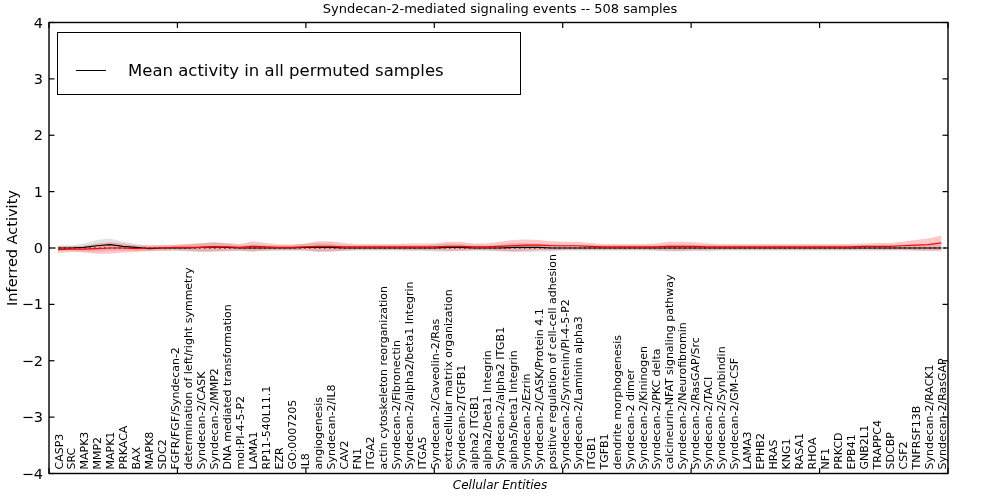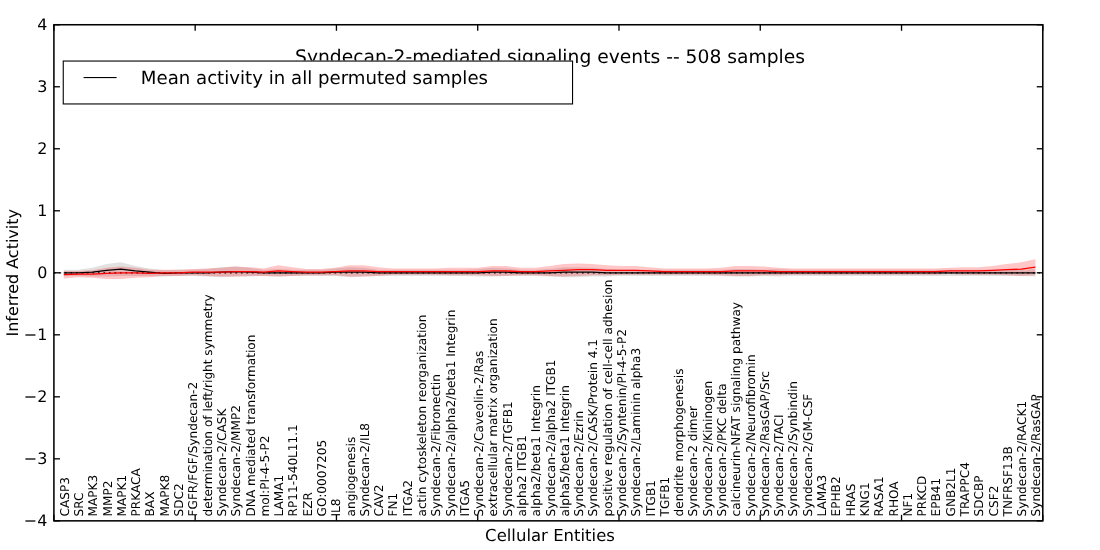--- a/index.html
+++ b/index.html
@@ -1,28 +1,28 @@
 <!DOCTYPE html>
 <html><head>
 <meta charset="utf-8">
 <style>
   html,body{margin:0;padding:0;background:#ffffff;}
   .fig{position:relative;width:1000px;height:500px;background:#ffffff;
        font-family:"DejaVu Sans","Liberation Sans",sans-serif;overflow:hidden;}
   .fig svg{position:absolute;left:0;top:0;}
   svg text{font-family:"DejaVu Sans","Liberation Sans",sans-serif;fill:#000;}
   .title{position:absolute;left:0;top:1px;width:1000px;text-align:center;
-         font-size:17px;color:#000;margin-top:41px;}
+         font-size:13px;color:#000;}
   .xlabel{position:absolute;left:0;top:478px;width:1000px;text-align:center;
-          font-size:15px;color:#000;}
+          font-size:12px;color:#000;font-style:italic;}
   .ylabel{position:absolute;left:-137px;top:239px;width:300px;height:18px;
           text-align:center;font-size:14.5px;color:#000;
           transform:rotate(-90deg);}
   .legend{position:absolute;left:57px;top:32px;width:450px;
-          background:#ffffff;border:1.6px solid #000;padding:0 6px 9px 6px;margin-top:23px;}
+          background:#ffffff;border:1.6px solid #000;padding:23px 6px 9px 6px;}
   .lrow{display:flex;align-items:center;height:29px;}
   .lline{display:inline-block;width:30px;height:0;border-top:1.6px solid #000;
          margin-left:12px;margin-right:22px;flex:0 0 auto;}
   .ltext{font-size:16.5px;color:#000;white-space:nowrap;}
 </style>
 </head>
 <body>
 
 <div class="fig">
   <div class="title">Syndecan-2-mediated signaling events -- 508 samples</div>

